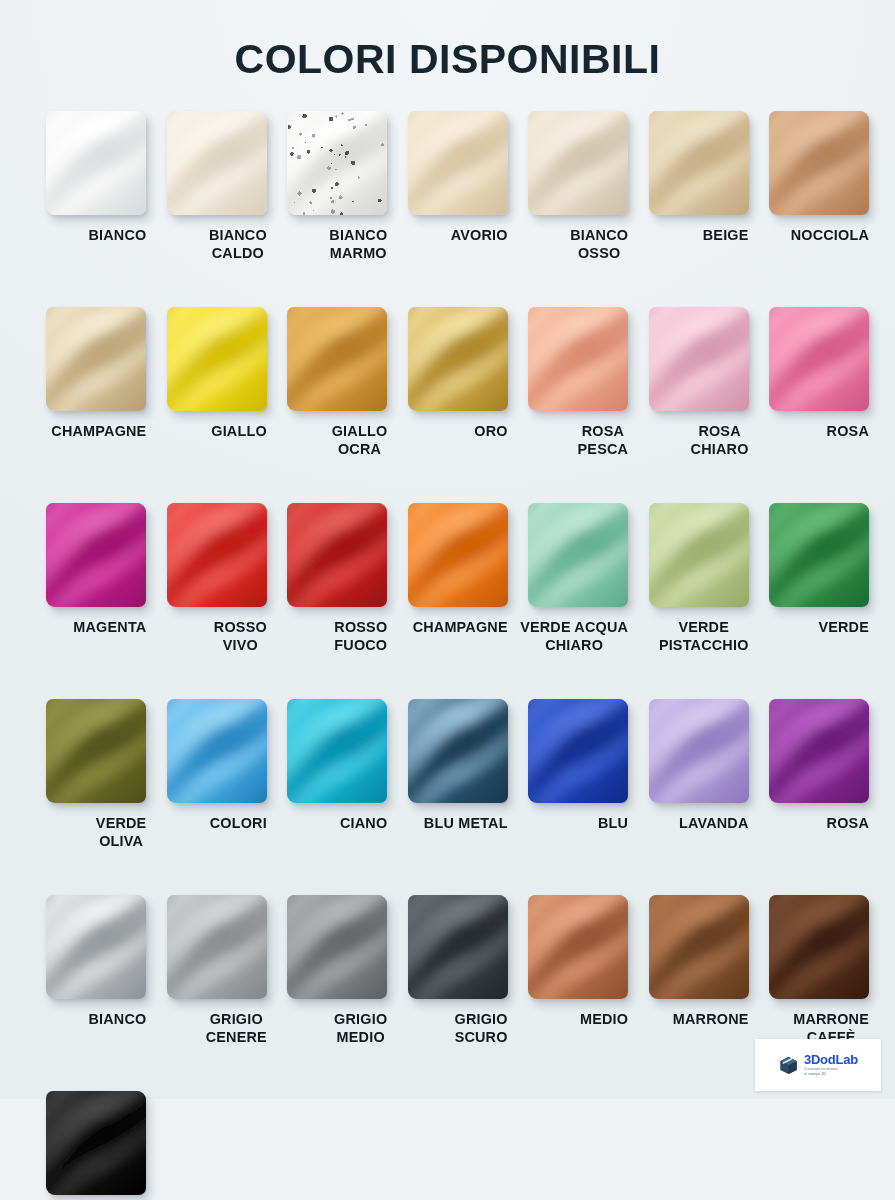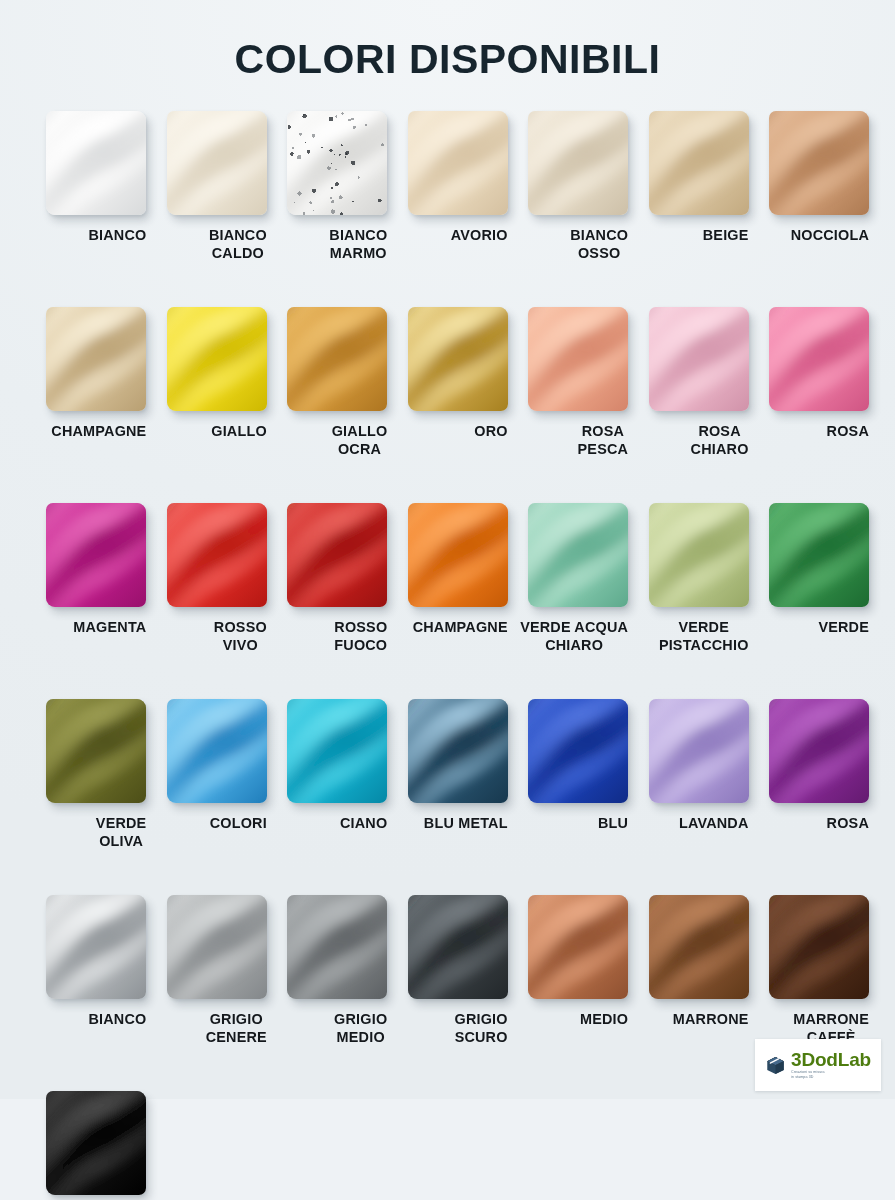--- a/index.html
+++ b/index.html
@@ -122,23 +122,23 @@
     width: 21px;
     height: 21px;
     flex: none;
   }
   .logo-text {
     display: flex;
     flex-direction: column;
     line-height: 1;
   }
   .logo-name {
-    font-size: 19px;
+    font-size: 13px;
     font-weight: bold;
-    color: #4d7c0f;
+    color: #1d4ed8;
     letter-spacing: -0.2px;
   }
   .logo-tag {
     font-size: 3.6px;
     color: #5c7täglich;
     color: #60788c;
     letter-spacing: 0.1px;
     margin-top: 1.5px;
     white-space: pre-line;
     line-height: 1.35;

